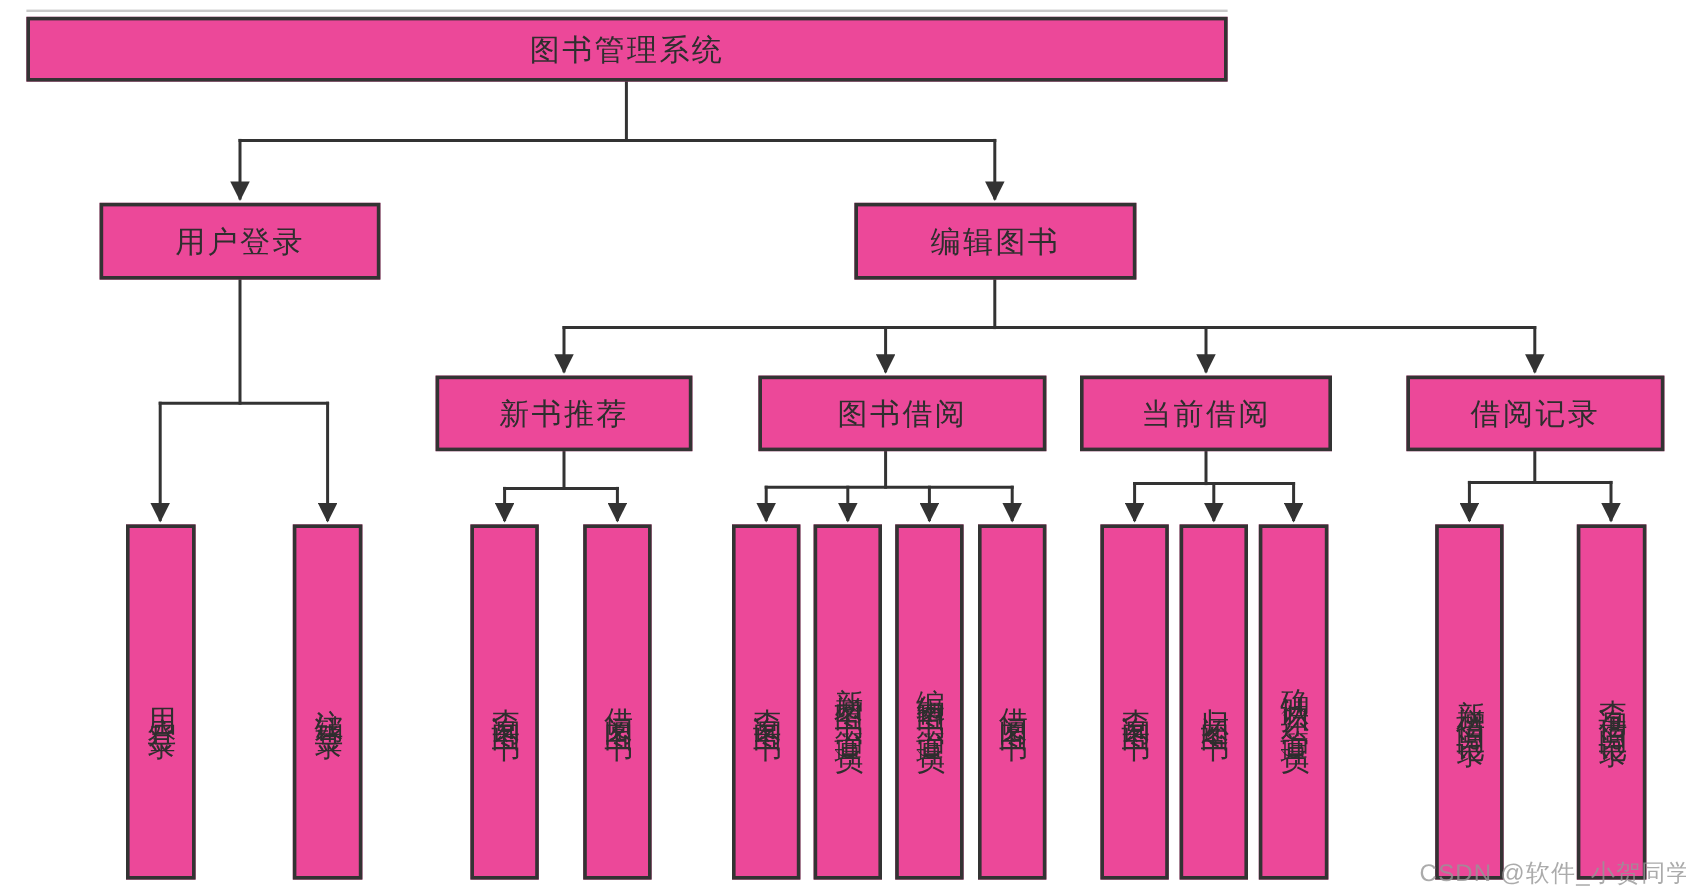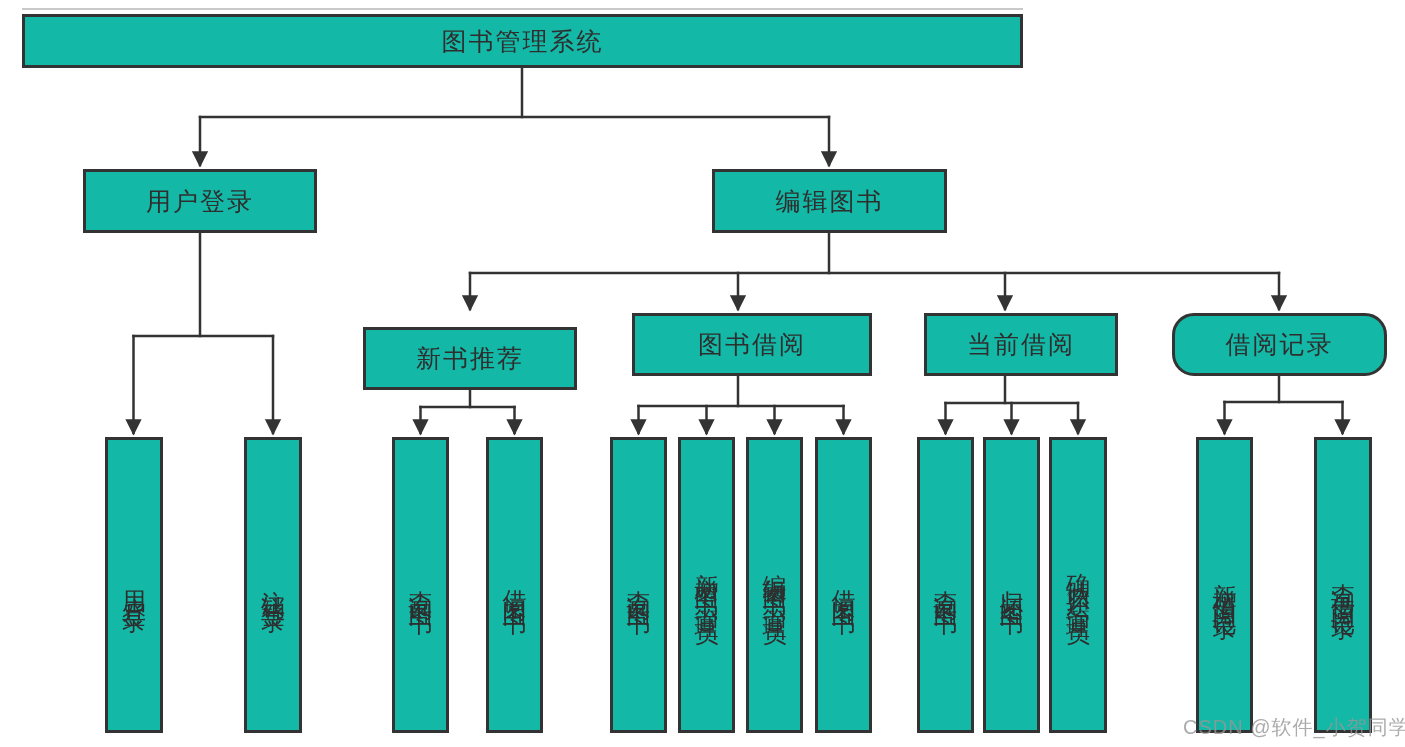--- a/index.html
+++ b/index.html
@@ -8,21 +8,21 @@
     width:1405px;height:747px;
     background:#ffffff;
     font-family:"Liberation Sans","DejaVu Sans",sans-serif;
     color:#2e2e2e;
     overflow:hidden;
   }
   svg.connectors{position:absolute;left:0;top:0;z-index:1;}
   .node{
     position:absolute;
     box-sizing:border-box;
-    background:#14b8a6;
+    background:#ec4899;
     border:3px solid #333333;
     display:flex;
     align-items:center;
     justify-content:center;
     z-index:2;
     font-size:25px;
     letter-spacing:2px;
     color:#2e2e2e;
   }
   .hnode{white-space:nowrap;}
@@ -112,30 +112,30 @@
     <span>图书管理系统</span>
   </div>
 
   <div class="node hnode" style="left:83px;top:169px;width:234px;height:64px;">
     <span>用户登录</span>
   </div>
   <div class="node hnode" style="left:712px;top:169px;width:235px;height:64px;">
     <span>编辑图书</span>
   </div>
 
-  <div class="node hnode" style="left:363px;top:327px;width:214px;height:63px;">
+  <div class="node hnode" style="left:363px;top:313px;width:214px;height:63px;">
     <span>新书推荐</span>
   </div>
   <div class="node hnode" style="left:632px;top:313px;width:240px;height:63px;">
     <span>图书借阅</span>
   </div>
-  <div class="node hnode" style="left:924px;top:313px;width:194px;height:63px;">
+  <div class="node hnode" style="left:900px;top:313px;width:210px;height:63px;">
     <span>当前借阅</span>
   </div>
-  <div class="node hnode" style="left:1172px;top:313px;width:215px;height:63px;border-radius:22px;">
+  <div class="node hnode" style="left:1172px;top:313px;width:215px;height:63px;">
     <span>借阅记录</span>
   </div>
 
   <div class="node vnode" style="left:105px;top:437px;width:58px;height:296px;">
     <span>用户登录</span>
   </div>
   <div class="node vnode" style="left:244px;top:437px;width:58px;height:296px;">
     <span>注销登录</span>
   </div>
 

